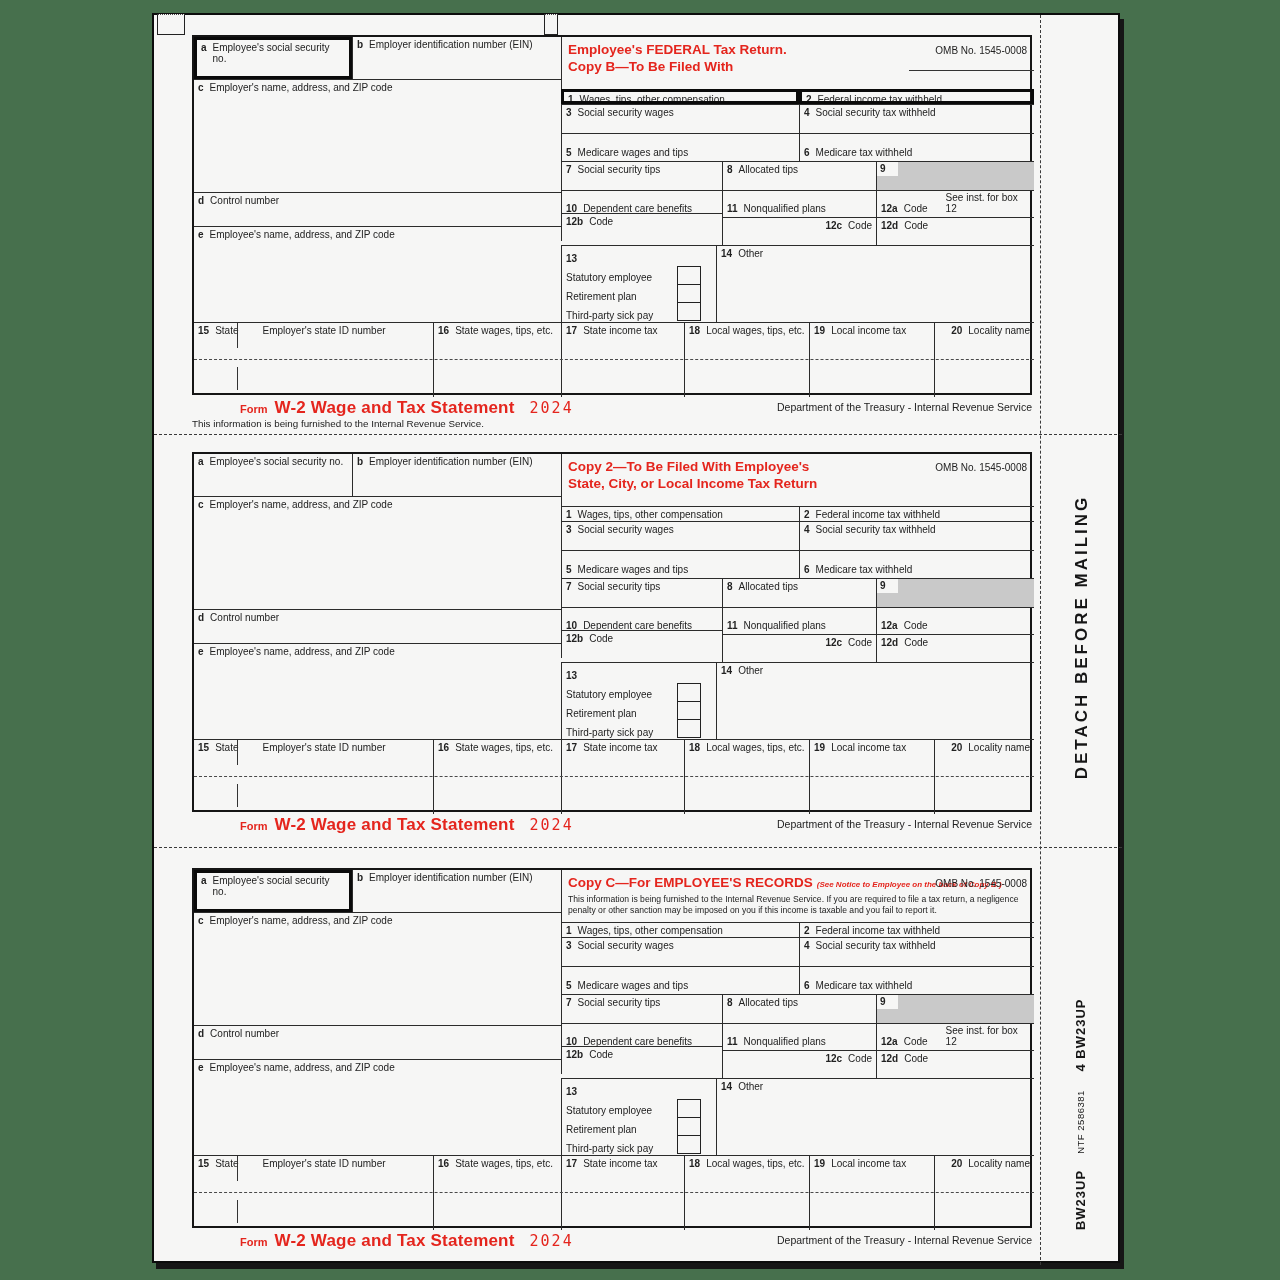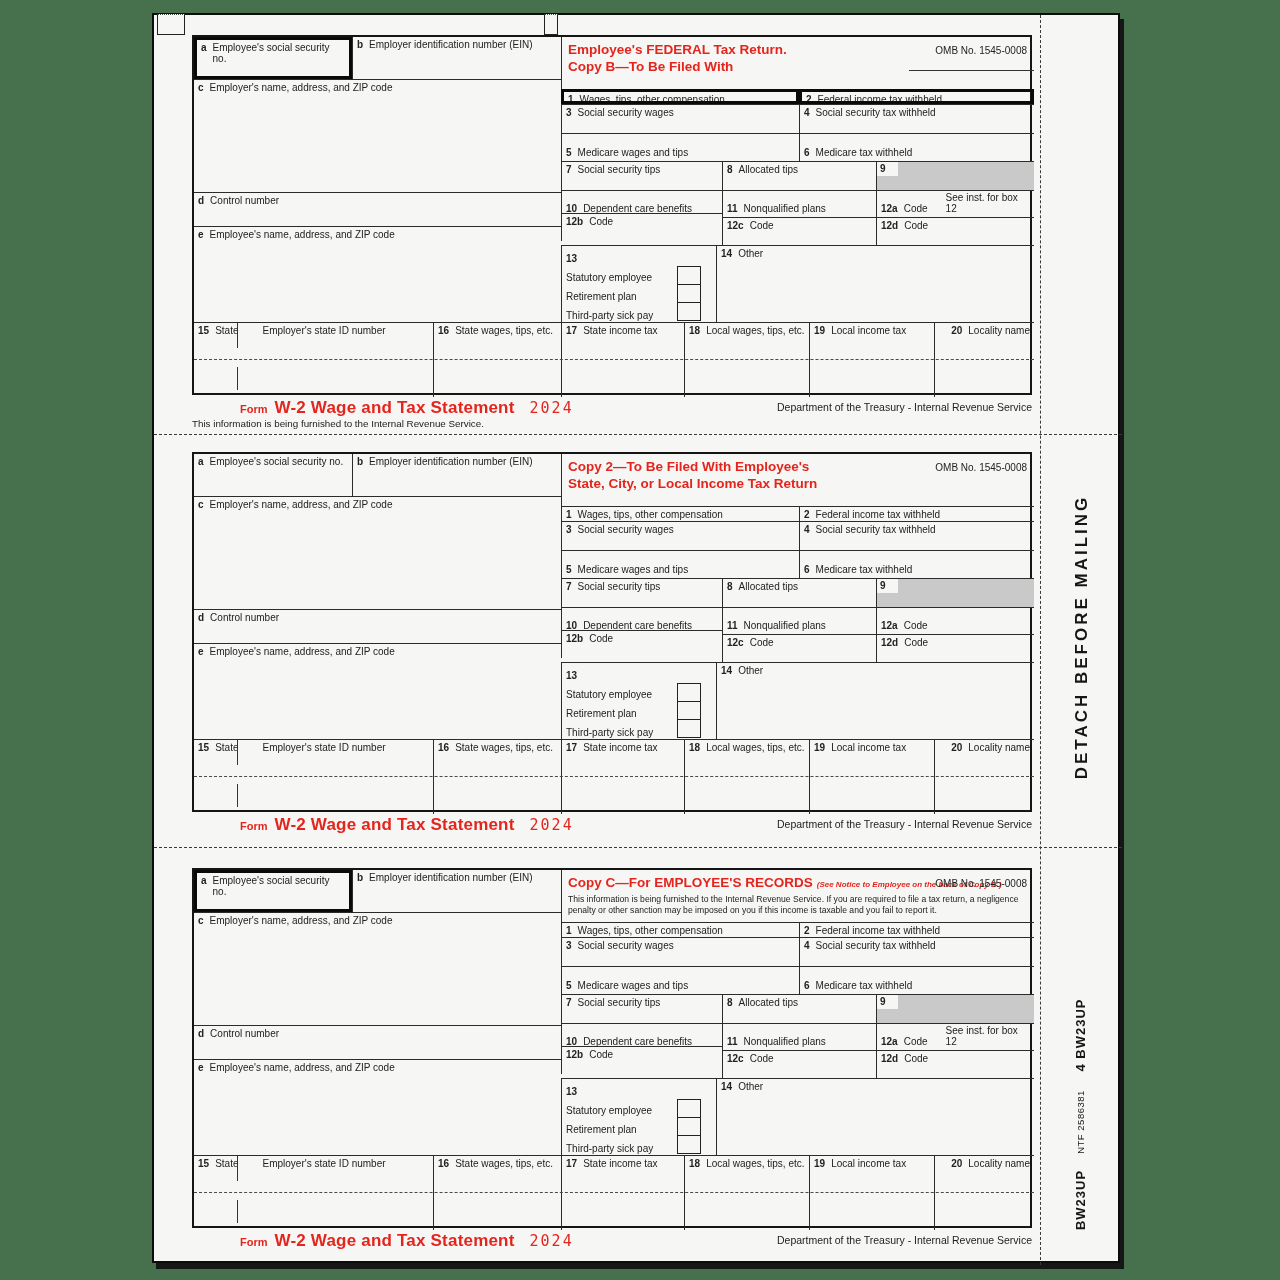--- a/index.html
+++ b/index.html
@@ -56,21 +56,21 @@
   .cell-4{left:605px;top:67px;width:235px;height:29px;}
   .cell-5{left:367px;top:96px;width:238px;height:28px;}
   .cell-6{left:605px;top:96px;width:235px;height:28px;}
   .cell-7{left:367px;top:124px;width:161px;height:29px;}
   .cell-8{left:528px;top:124px;width:154px;height:29px;}
   .cell-9{left:682px;top:124px;width:158px;height:29px;background:#c9c9c9;padding:0;}
   .cell-10{left:367px;top:153px;width:161px;height:27px;}
   .cell-11{left:528px;top:153px;width:154px;height:27px;}
   .cell-12a{left:682px;top:153px;width:158px;height:27px;}
   .cell-12b{left:367px;top:164px;width:161px;height:28px;margin-top:12px;}
-  .cell-12c{left:528px;top:180px;width:154px;height:28px;}
+  .cell-12c{left:528px;top:180px;width:154px;height:28px;justify-content:flex-end;}
   .cell-12d{left:682px;top:180px;width:158px;height:28px;}
   .cell-13{left:367px;top:208px;width:155px;height:77px;display:block;}
   .cell-14{left:522px;top:208px;width:318px;height:77px;}
   .cell-15{left:0;top:285px;width:239px;height:75px;}
   .cell-16{left:239px;top:285px;width:128px;height:75px;}
   .cell-17{left:367px;top:285px;width:123px;height:75px;}
   .cell-18{left:490px;top:285px;width:125px;height:75px;}
   .cell-19{left:615px;top:285px;width:125px;height:75px;}
   .cell-20{left:740px;top:285px;width:100px;height:75px;justify-content:flex-end;}
 

